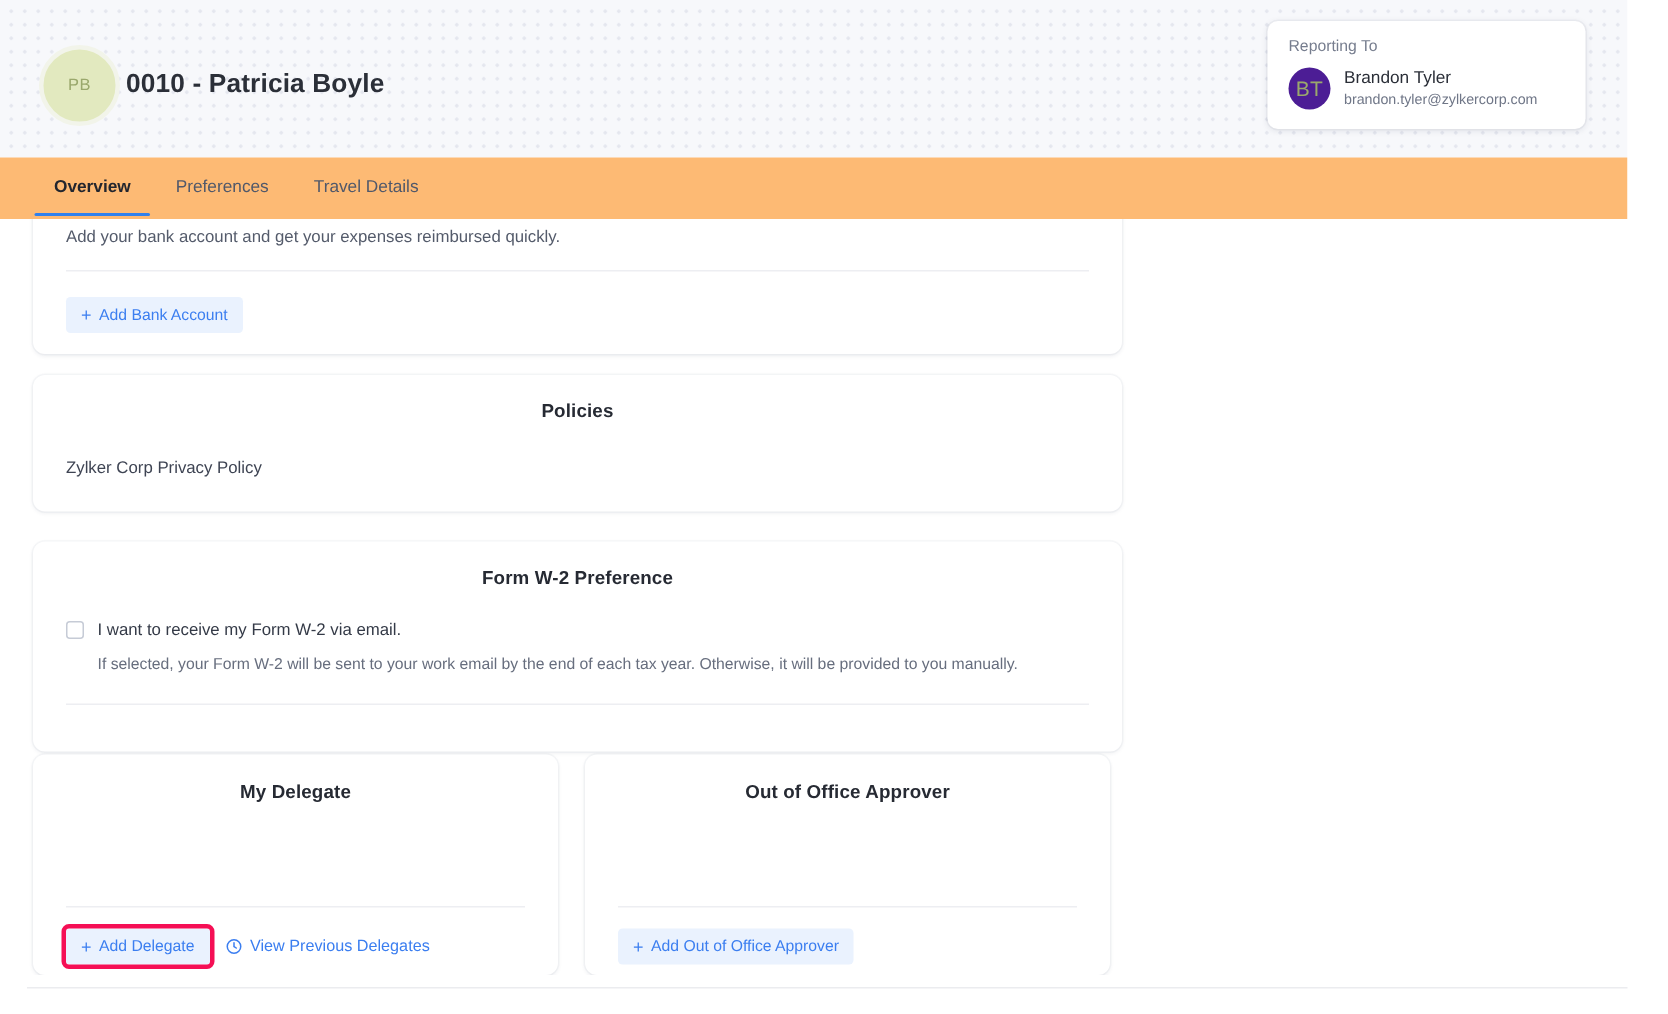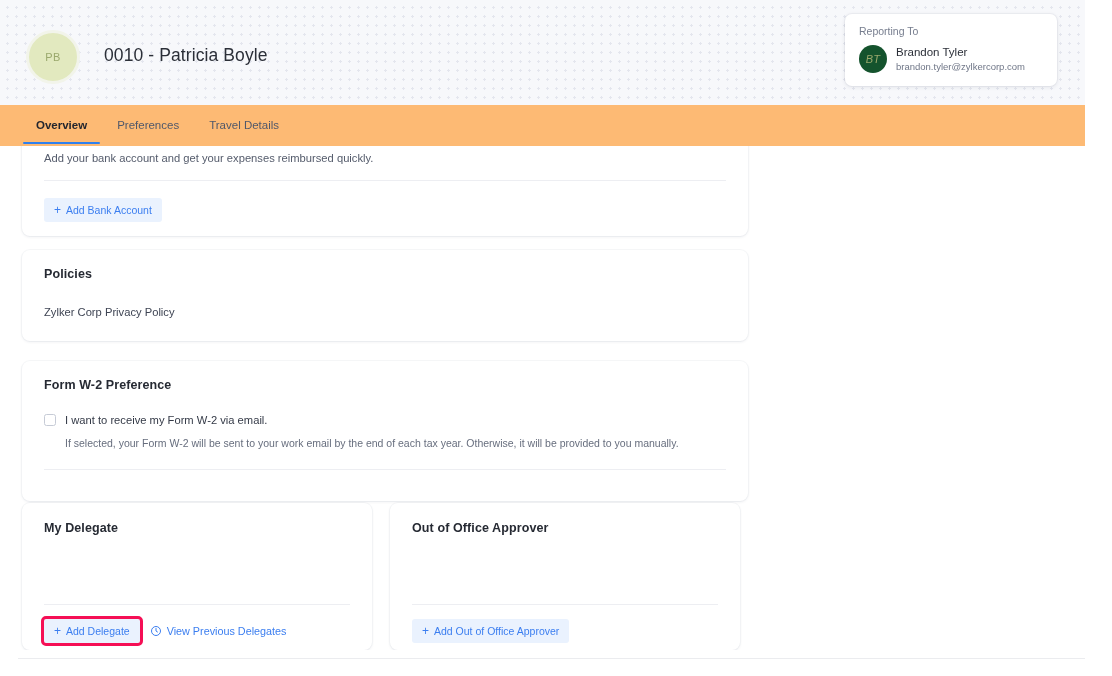--- a/index.html
+++ b/index.html
@@ -48,23 +48,23 @@
     display: flex;
     align-items: center;
     justify-content: center;
     font-size: 11px;
     letter-spacing: 0.4px;
     color: #9aa86c;
   }
 
   .header-title {
     position: absolute;
-    left: 104px; top: 45px;
+    left: 84px; top: 45px;
     font-size: 17.5px;
-    font-weight: normal;
+    font-weight: bold;
     color: #2b2f38;
     letter-spacing: 0.1px;
   }
 
   
   .reporting-card {
     position: absolute;
     right: 28px; top: 14px;
     width: 212px;
     min-height: 72px;
@@ -79,29 +79,28 @@
     margin-bottom: 8px;
   }
   .reporting-person {
     display: flex;
     align-items: center;
     gap: 9px;
   }
   .reporting-avatar {
     width: 28px; height: 28px;
     border-radius: 50%;
-    background: #14532d;
+    background: #4c1d95;
     flex: 0 0 28px;
     display: flex;
     align-items: center;
     justify-content: center;
-    font-size: 11px;
+    font-size: 14px;
     color: #9aa86c;
     letter-spacing: .3px;
-    font-style: italic;
   }
   .reporting-name {
     font-size: 11.5px;
     color: #2b2f38;
     line-height: 1.35;
   }
   .reporting-email {
     font-size: 9.5px;
     color: #6f7687;
     line-height: 1.35;
@@ -156,20 +155,21 @@
     border-radius: 8px;
     box-shadow: 0 1px 3px rgba(40,50,80,.085), 0 0 0 1px rgba(40,50,80,.03);
     width: 726px;
   }
 
   .card-title {
     font-size: 12.5px;
     font-weight: bold;
     color: #262a33;
     letter-spacing: .1px;
+    text-align: center;
   }
   .card-text {
     font-size: 11.2px;
     color: #545b6b;
     line-height: 1.55;
   }
 
   .hr {
     height: 1px;
     background: #edeef2;

